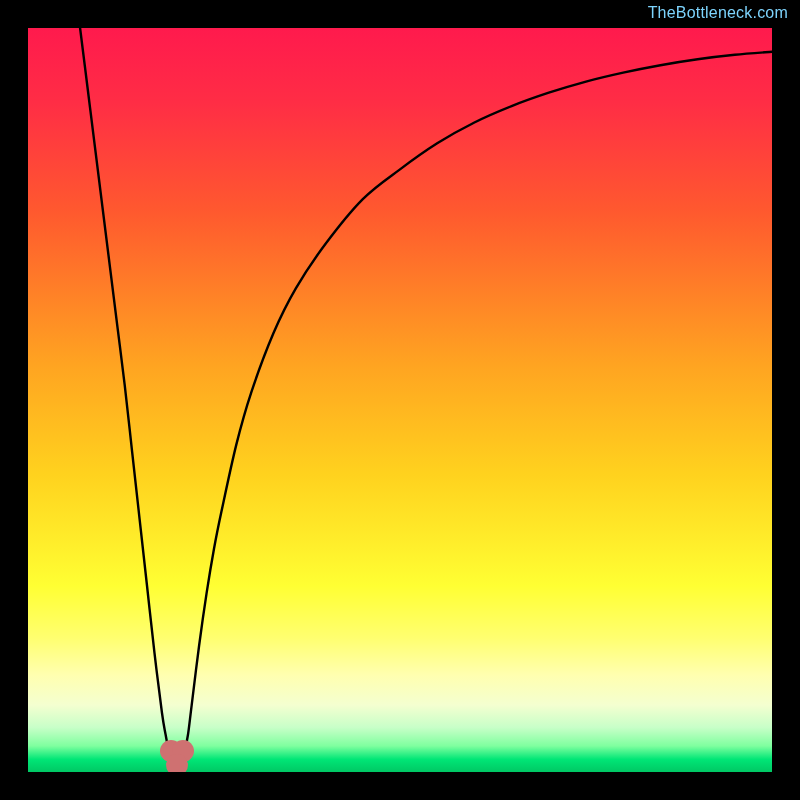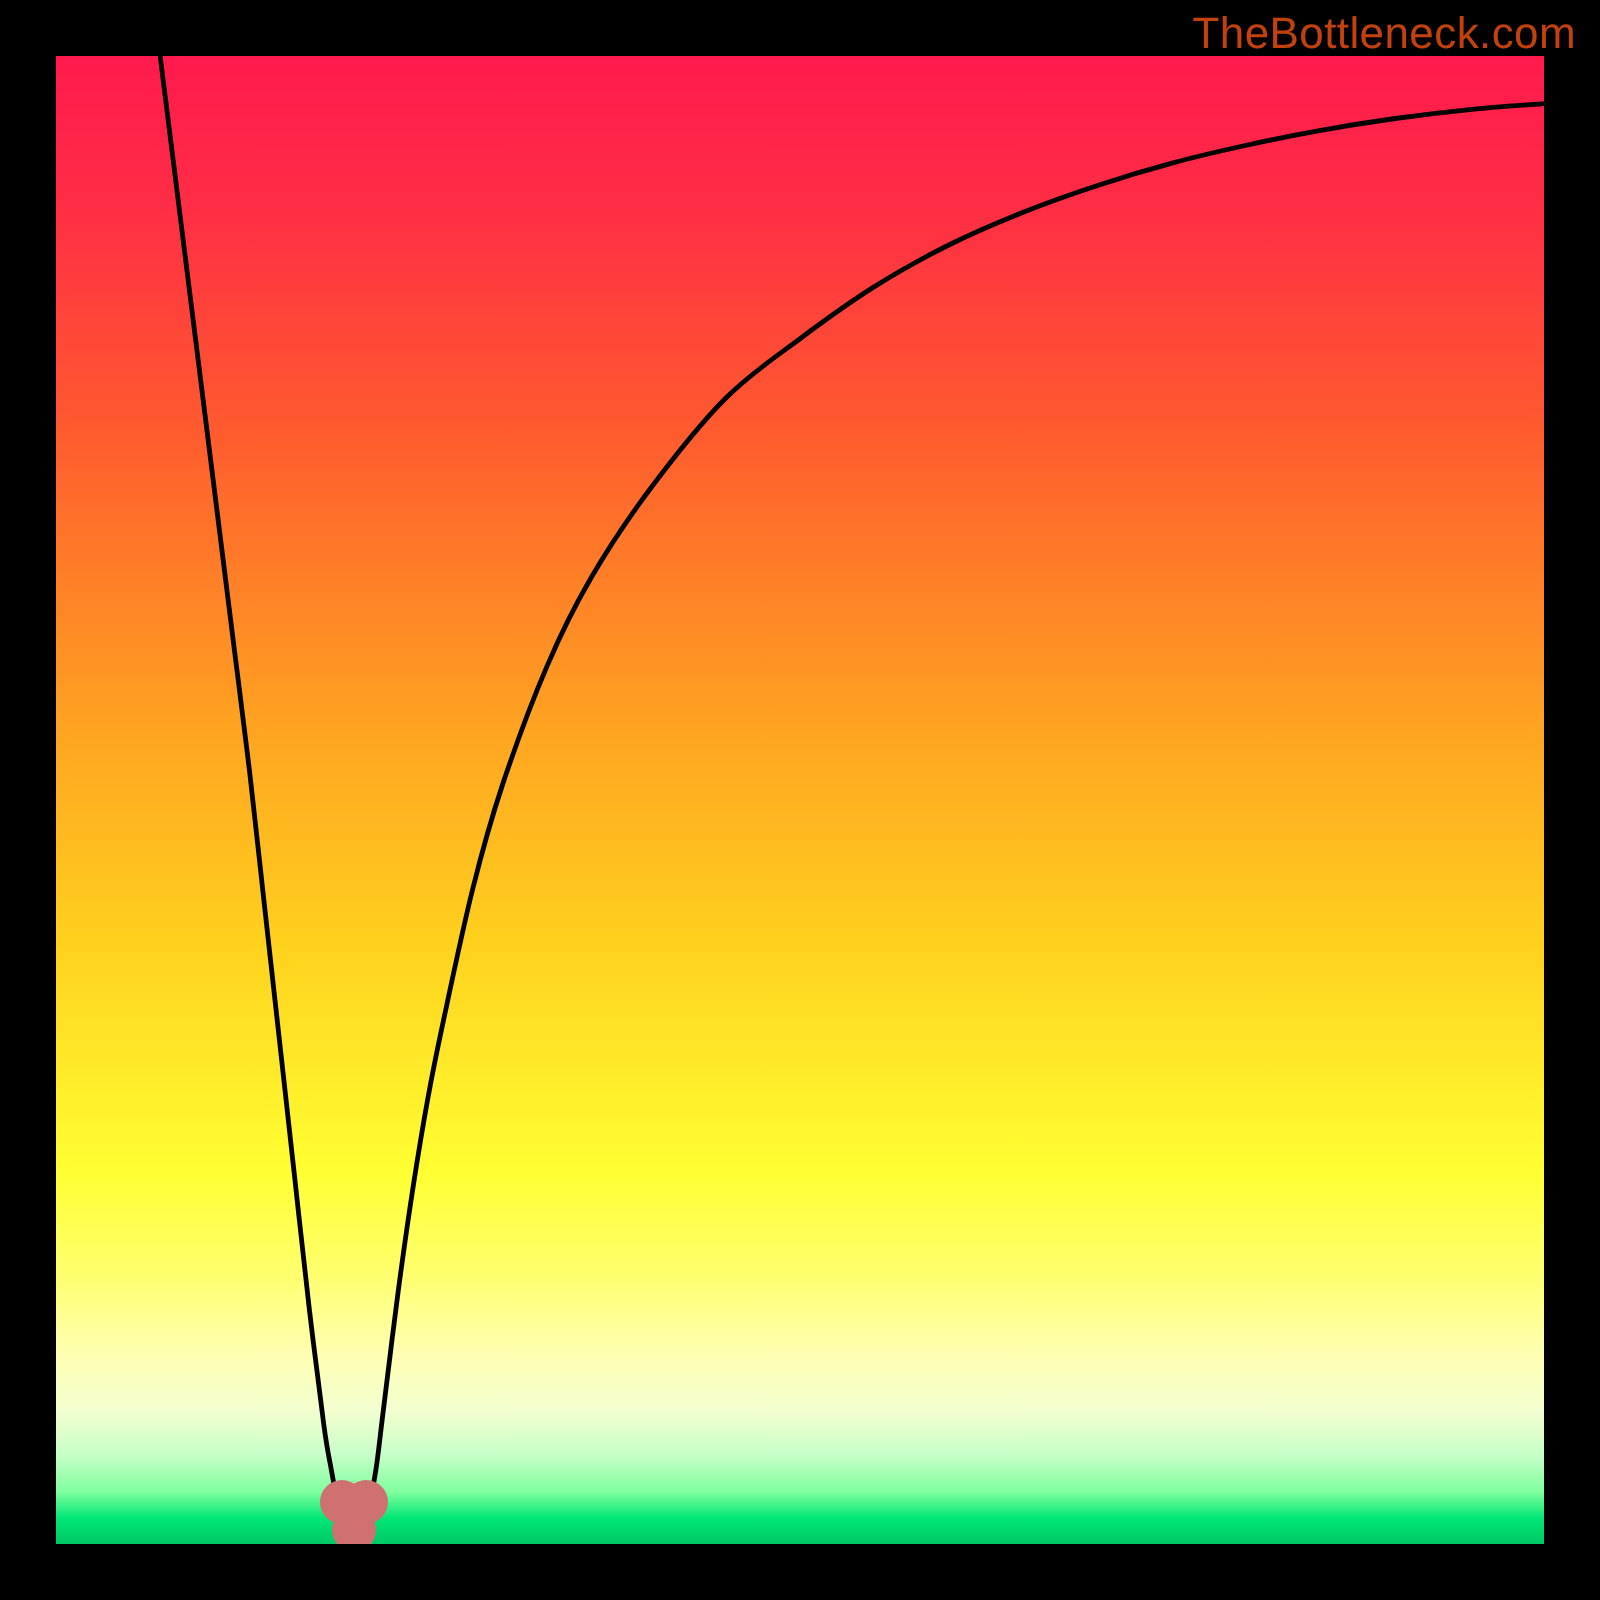--- a/index.html
+++ b/index.html
@@ -31,22 +31,22 @@
     inset: 0;
   }
   .curve {
     position: absolute;
     inset: 0;
   }
   .watermark {
     position: absolute;
     top: 4px;
     right: 12px;
-    color: #c2410c;
-    font-size: 22px;
+    color: #7dd3fc;
+    font-size: 16px;
     letter-spacing: 0.2px;
     font-weight: 500;
   }
   .dot {
     position: absolute;
     width: 22px;
     height: 22px;
     border-radius: 11px;
     background: #cf7171;
     transform: translate(-50%, -50%);

